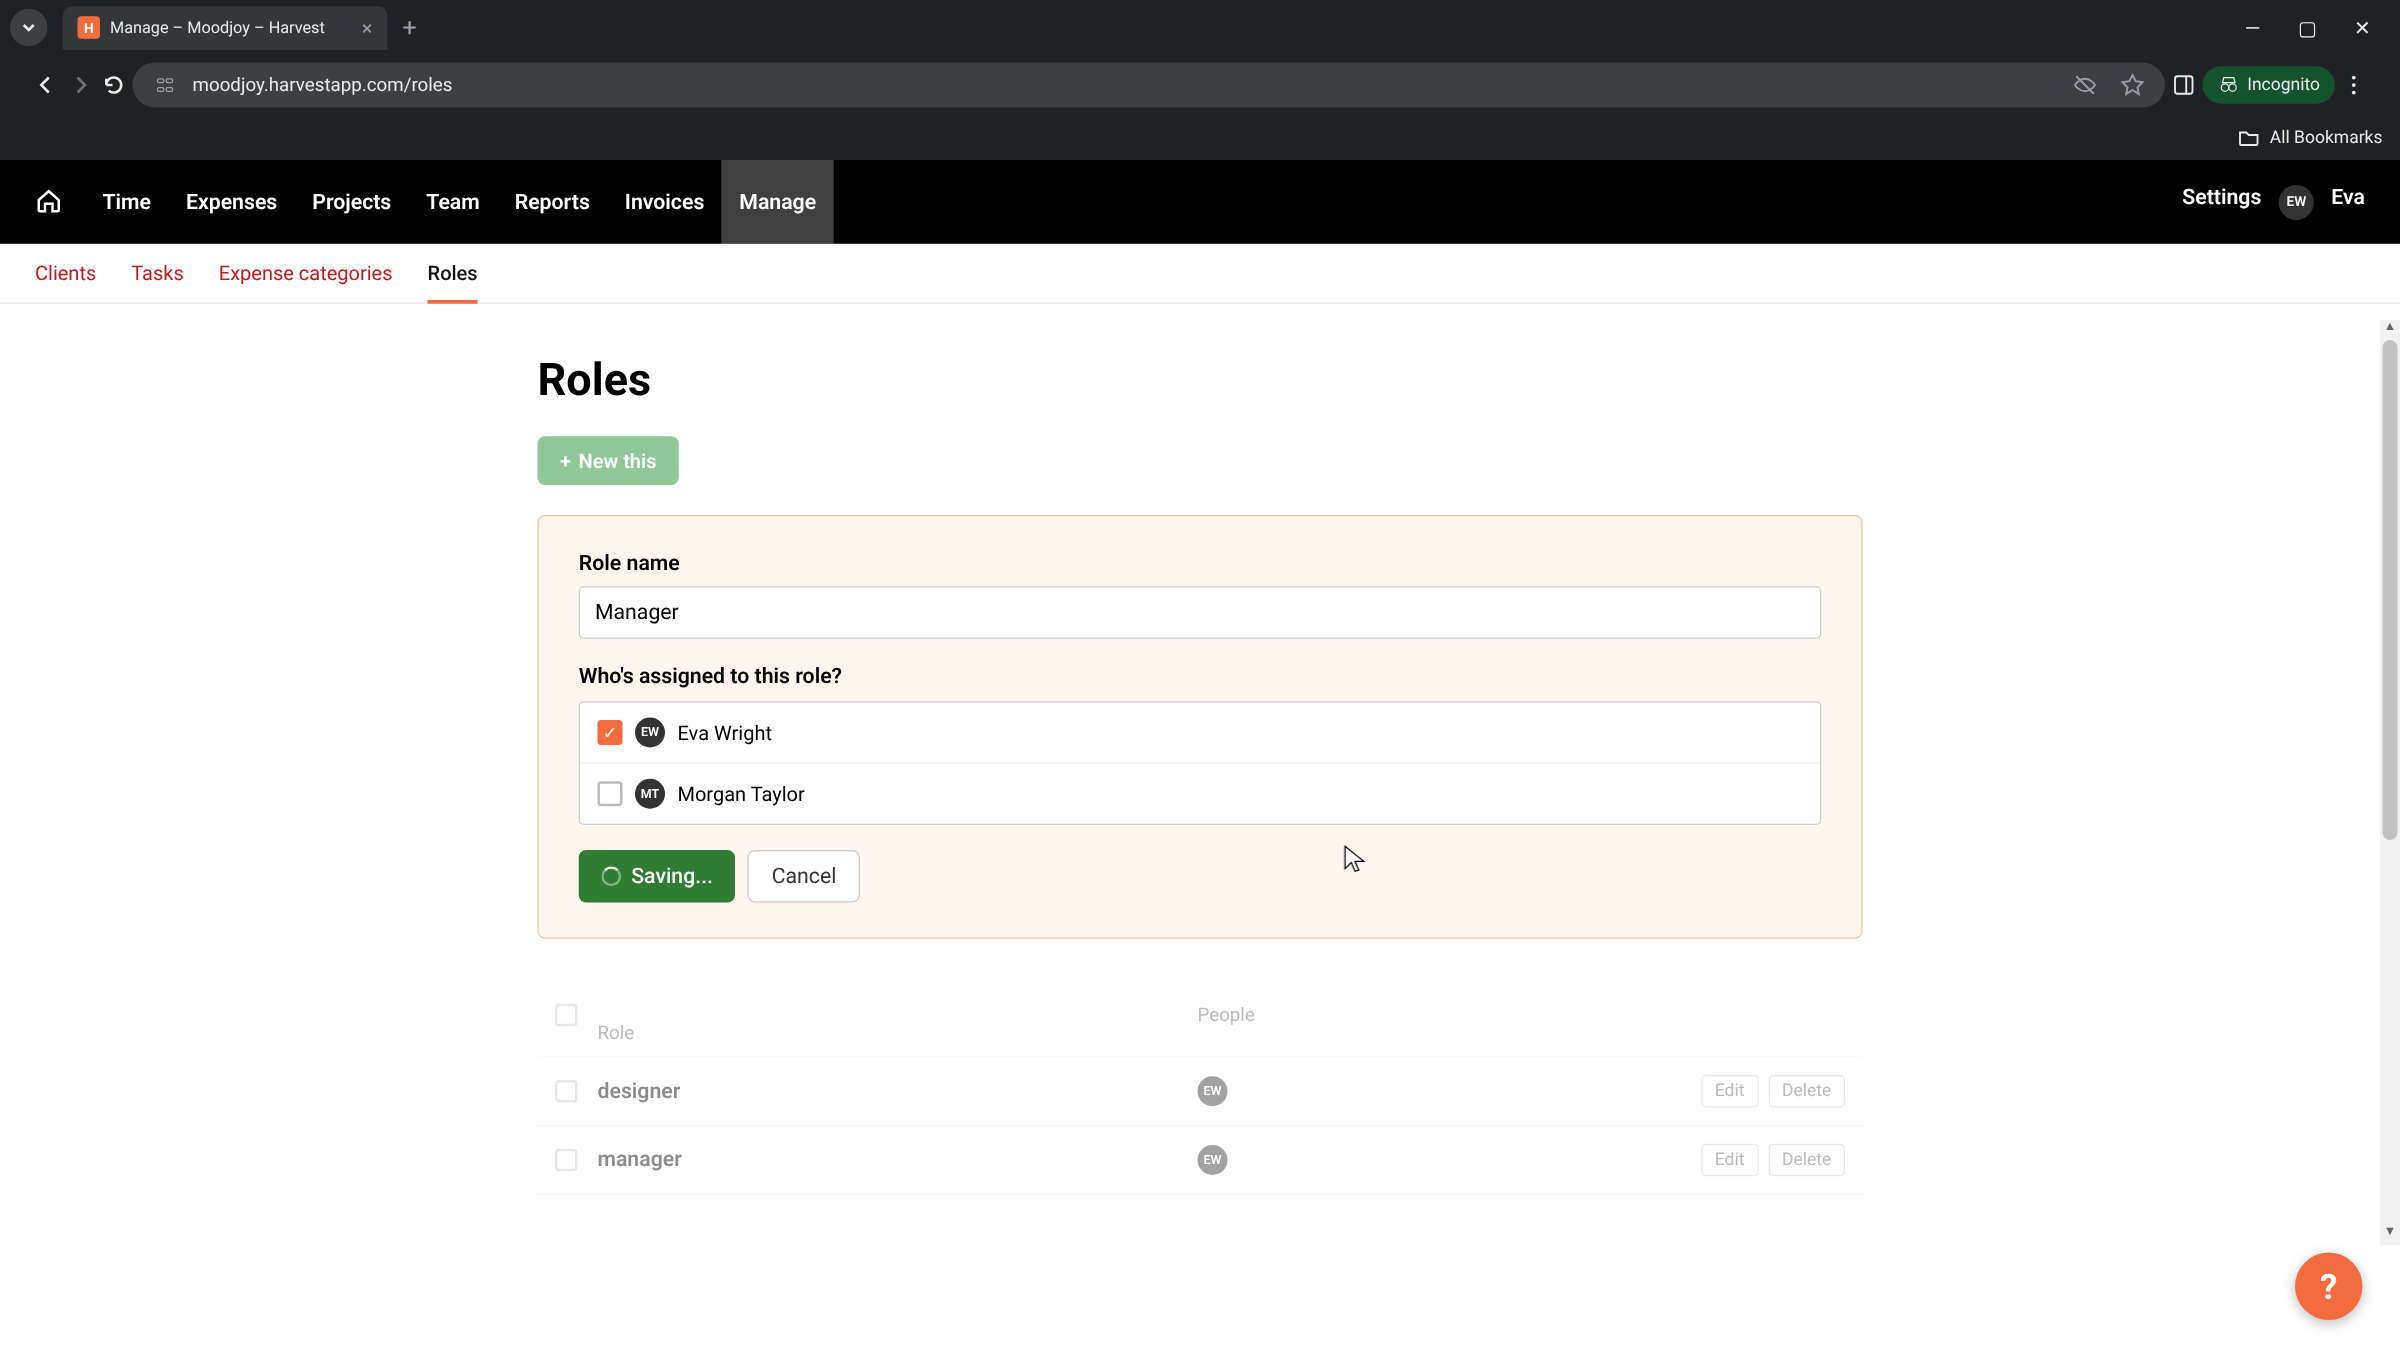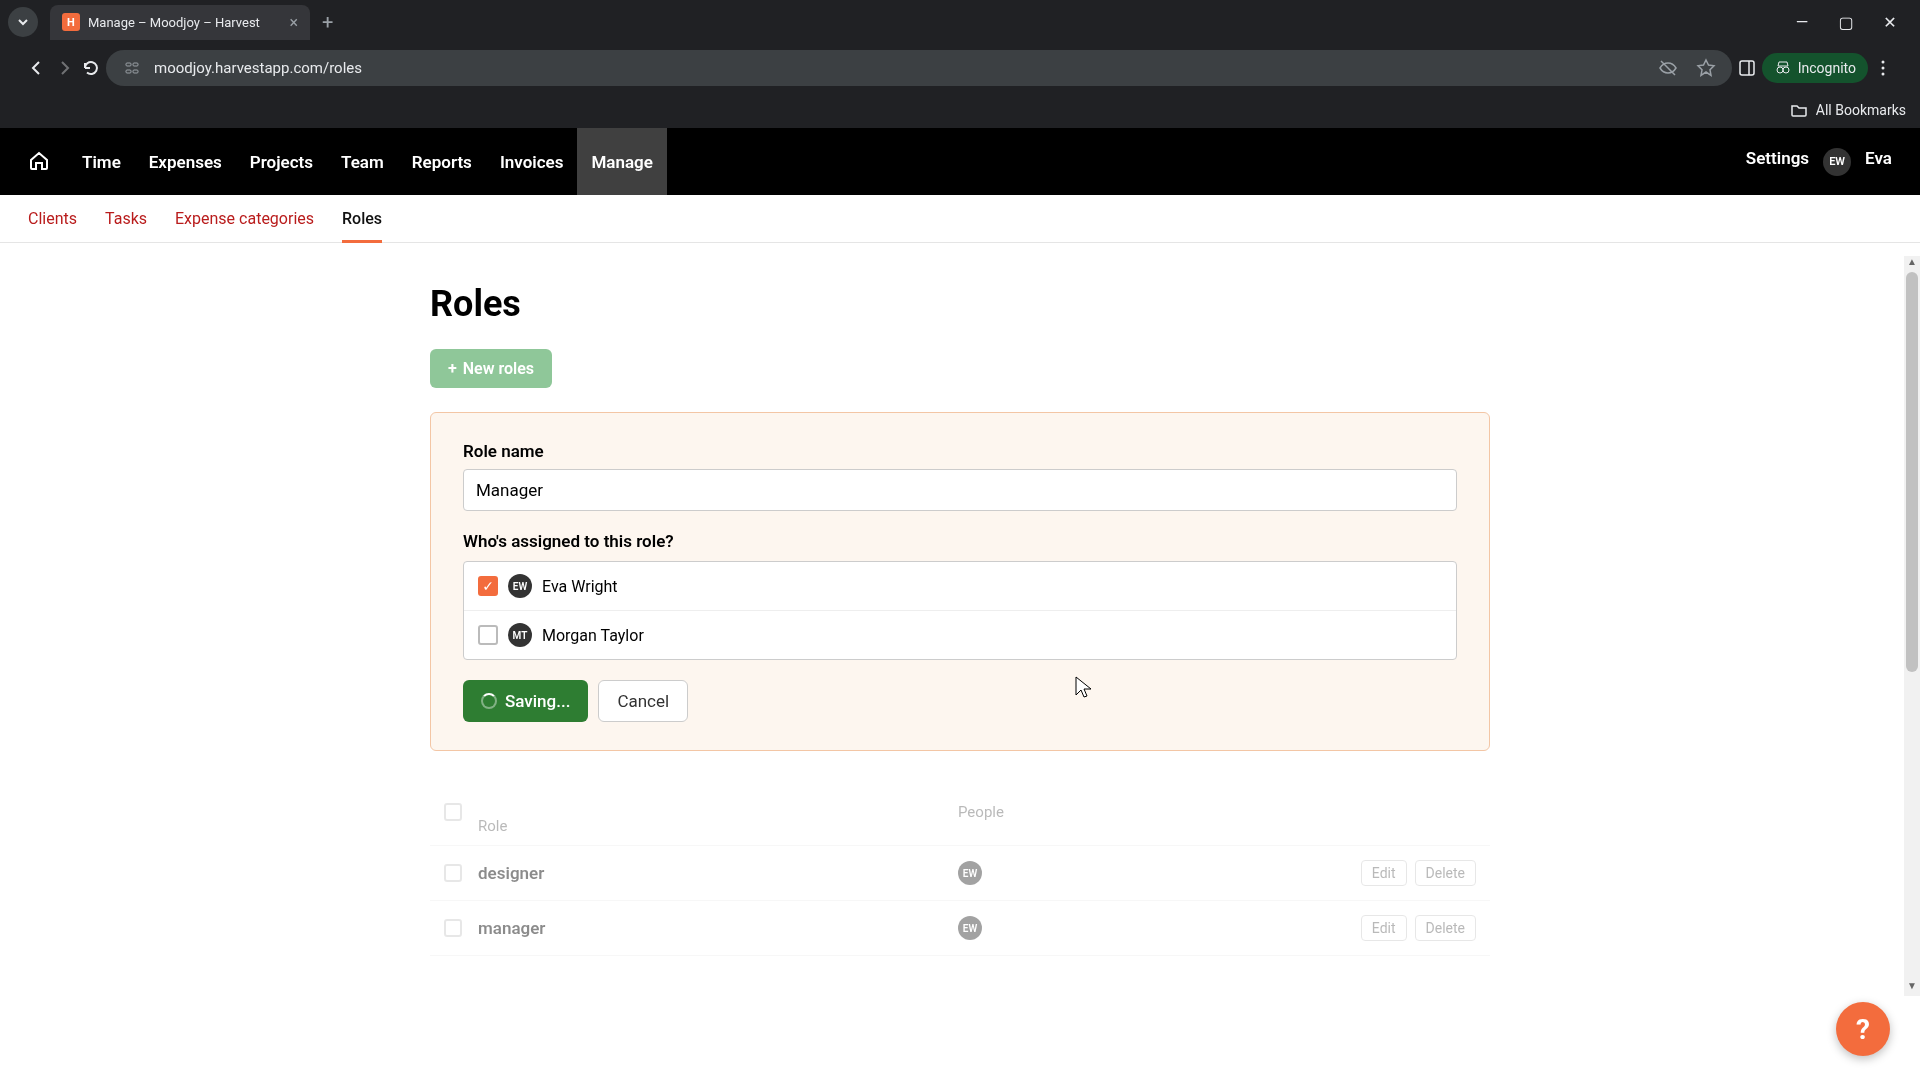--- a/index.html
+++ b/index.html
@@ -205,21 +205,21 @@
     <div class="sub-link">Clients</div>
     <div class="sub-link">Tasks</div>
     <div class="sub-link">Expense categories</div>
     <div class="sub-link active">Roles</div>
   </div>
 
   <div class="content">
     <h1 class="page-title">Roles</h1>
     <button class="new-role-btn">
       <span>+</span>
-      <span>New roles</span>
+      <span>New this</span>
     </button>
 
     <div class="role-form">
       <label class="form-label">Role name</label>
       <input class="text-input" value="Manager" style="">
 
       <div class="assign-section">
         <label class="form-label">Who's assigned to this role?</label>
         <div class="person-list">
           <div class="person-row">

